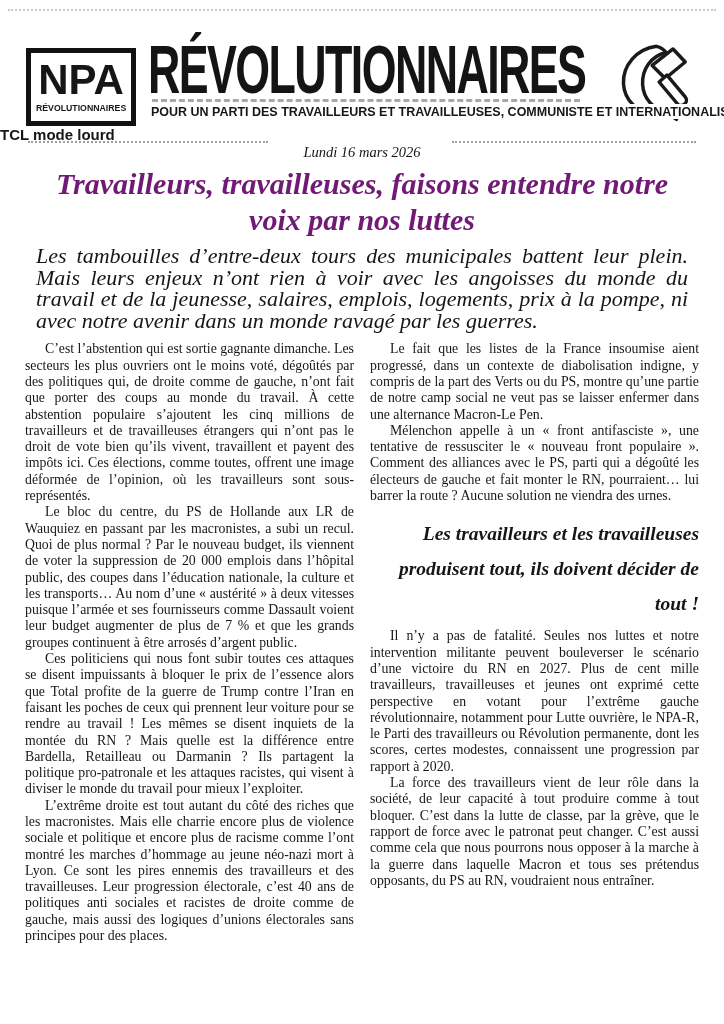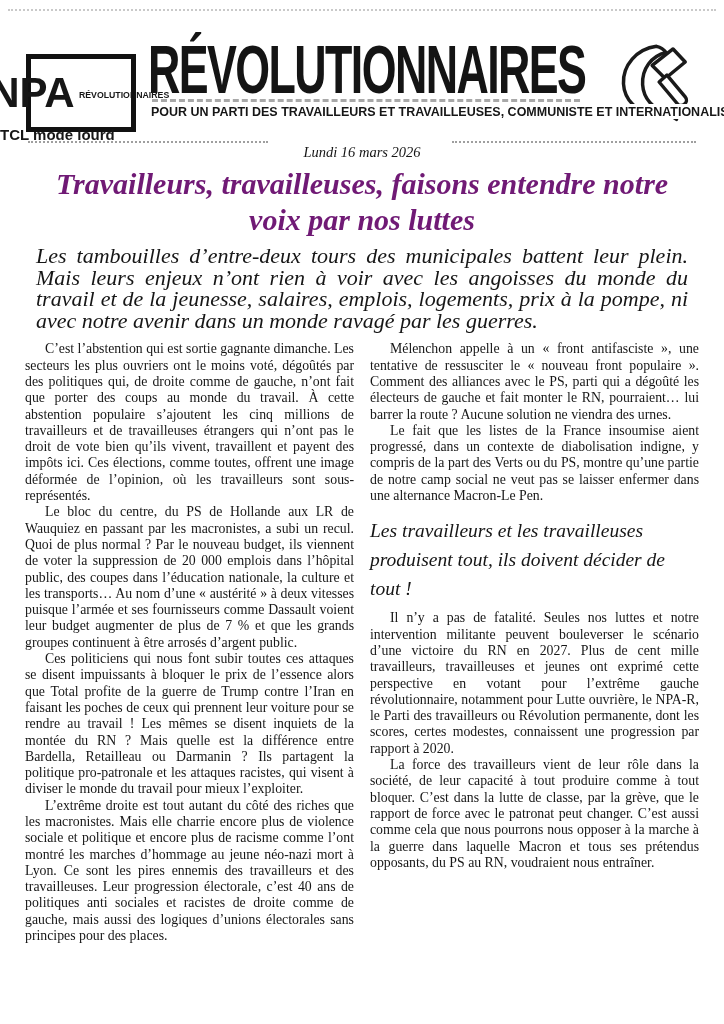--- a/index.html
+++ b/index.html
@@ -2,22 +2,22 @@
 <html lang="fr"><head>
 <meta charset="utf-8">
 <style>
   html,body{margin:0;padding:0;background:#ffffff;}
   body{width:724px;height:1024px;overflow:hidden;position:relative;color:#161616;
        font-family:"Liberation Serif",serif;-webkit-font-smoothing:antialiased;}
 
   
   .masthead{position:relative;height:162px;}
   .dot-top{position:absolute;left:8px;right:8px;top:9px;border-top:2px dotted #c9c9c9;height:0;}
-  .logo-box{position:absolute;left:26px;top:54px;width:100px;height:68px;border:5px solid #111;
-            display:flex;flex-direction:row;align-items:center;justify-content:center;
+  .logo-box{position:absolute;left:26px;top:48px;width:100px;height:68px;border:5px solid #111;
+            display:flex;flex-direction:column;align-items:center;justify-content:center;
             font-family:"Liberation Sans",sans-serif;background:#fff;}
   .logo-npa{font-size:42px;font-weight:bold;line-height:0.92;letter-spacing:0;}
   .logo-sub{font-size:9.5px;font-weight:bold;letter-spacing:0;transform:scaleX(.92);white-space:nowrap;margin-top:2px;}
   .dash-under-title{position:absolute;left:152px;top:99px;width:428px;border-top:3px dashed #a8a8a8;height:0;z-index:0;}
   .mast-title{position:absolute;left:148px;top:36px;z-index:1;font-family:"Liberation Sans",sans-serif;
               font-weight:bold;font-size:56px;line-height:1;letter-spacing:-2px;white-space:nowrap;
               transform:scale(0.80,1.22);transform-origin:0 0;color:#141414;}
   .tagline{position:absolute;left:151px;top:104px;z-index:2;font-family:"Liberation Sans",sans-serif;
            font-weight:bold;font-size:13px;white-space:nowrap;transform:scaleX(.96);transform-origin:0 0;background:#fff;}
   .hs-icon{position:absolute;right:20px;top:42px;width:88px;height:80px;}
@@ -30,22 +30,22 @@
 
   
   .headline{margin:4px 38px 0;text-align:center;font-weight:bold;font-style:italic;
             font-size:30px;line-height:36px;color:#701a75;}
   .lede{margin:7px 36px 8px;font-style:italic;font-size:22px;line-height:21.6px;text-align:justify;}
 
   
   .cols{display:flex;gap:16px;padding:2px 25px 0;}
   .col{flex:1 1 0;min-width:0;}
   .col p{margin:0;text-align:justify;text-indent:20px;font-size:13.8px;line-height:16.3px;}
-  .subhead{margin:12px 0 7px;text-align:left;font-weight:normal;font-style:italic;
-           font-size:19.5px;line-height:29px;text-indent:0 !important;}
+  .subhead{margin:12px 0 7px;text-align:right;font-weight:bold;font-style:italic;
+           font-size:19.5px;line-height:35px;text-indent:0 !important;}
   .closing{font-weight:bold;font-size:14.3px !important;line-height:17.8px !important;}
 </style>
 </head>
 <body>
 
 <header class="masthead">
   <div class="dot-top"></div>
 
   <div class="logo-box">
     <div class="logo-npa">NPA</div>
@@ -77,19 +77,19 @@
 
 <main class="cols">
   <div class="col">
     <p>C’est l’abstention qui est sortie gagnante dimanche. Les secteurs les plus ouvriers ont le moins voté, dégoûtés par des politiques qui, de droite comme de gauche, n’ont fait que porter des coups au monde du travail. À cette abstention populaire s’ajoutent les cinq millions de travailleurs et de travailleuses étrangers qui n’ont pas le droit de vote bien qu’ils vivent, travaillent et payent des impôts ici. Ces élections, comme toutes, offrent une image déformée de l’opinion, où les travailleurs sont sous-représentés.</p>
     <p>Le bloc du centre, du PS de Hollande aux LR de Wauquiez en passant par les macronistes, a subi un recul. Quoi de plus normal&nbsp;? Par le nouveau budget, ils viennent de voter la suppression de 20&nbsp;000 emplois dans l’hôpital public, des coupes dans l’éducation nationale, la culture et les transports… Au nom d’une «&nbsp;austérité&nbsp;» à deux vitesses puisque l’armée et ses fournisseurs comme Dassault voient leur budget augmenter de plus de 7&nbsp;% et que les grands groupes continuent à être arrosés d’argent public.</p>
     <p>Ces politiciens qui nous font subir toutes ces attaques se disent impuissants à bloquer le prix de l’essence alors que Total profite de la guerre de Trump contre l’Iran en faisant les poches de ceux qui prennent leur voiture pour se rendre au travail&nbsp;! Les mêmes se disent inquiets de la montée du RN&nbsp;? Mais quelle est la différence entre Bardella, Retailleau ou Darmanin&nbsp;? Ils partagent la politique pro-patronale et les attaques racistes, qui visent à diviser le monde du travail pour mieux l’exploiter.</p>
     <p>L’extrême droite est tout autant du côté des riches que les macronistes. Mais elle charrie encore plus de violence sociale et politique et encore plus de racisme comme l’ont montré les marches d’hommage au jeune néo-nazi mort à Lyon. Ce sont les pires ennemis des travailleurs et des travailleuses. Leur progression électorale, c’est 40 ans de politiques anti sociales et racistes de droite comme de gauche, mais aussi des logiques d’unions électorales sans principes pour des places.</p>
   </div>
 
   <div class="col">
+    <p>Le fait que les listes de la France insoumise aient progressé, dans un contexte de diabolisation indigne, y compris de la part des Verts ou du PS, montre qu’une partie de notre camp social ne veut pas se laisser enfermer dans une alternance Macron-Le Pen.</p>
     <p>Mélenchon appelle à un «&nbsp;front antifasciste&nbsp;», une tentative de ressusciter le «&nbsp;nouveau front populaire&nbsp;». Comment des alliances avec le PS, parti qui a dégoûté les électeurs de gauche et fait monter le RN, pourraient… lui barrer la route&nbsp;? Aucune solution ne viendra des urnes.</p>
-    <p>Le fait que les listes de la France insoumise aient progressé, dans un contexte de diabolisation indigne, y compris de la part des Verts ou du PS, montre qu’une partie de notre camp social ne veut pas se laisser enfermer dans une alternance Macron-Le Pen.</p>
     <h2 class="subhead">Les travailleurs et les travailleuses produisent tout, ils doivent décider de tout&nbsp;!</h2>
     <p>Il n’y a pas de fatalité. Seules nos luttes et notre intervention militante peuvent bouleverser le scénario d’une victoire du RN en 2027. Plus de cent mille travailleurs, travailleuses et jeunes ont exprimé cette perspective en votant pour l’extrême gauche révolutionnaire, notamment pour Lutte ouvrière, le NPA-R, le Parti des travailleurs ou Révolution permanente, dont les scores, certes modestes, connaissent une progression par rapport à 2020.</p>
     <p>La force des travailleurs vient de leur rôle dans la société, de leur capacité à tout produire comme à tout bloquer. C’est dans la lutte de classe, par la grève, que le rapport de force avec le patronat peut changer. C’est aussi comme cela que nous pourrons nous opposer à la marche à la guerre dans laquelle Macron et tous ses prétendus opposants, du PS au RN, voudraient nous entraîner.</p>
   </div>
 </main>
 
 </body></html>

